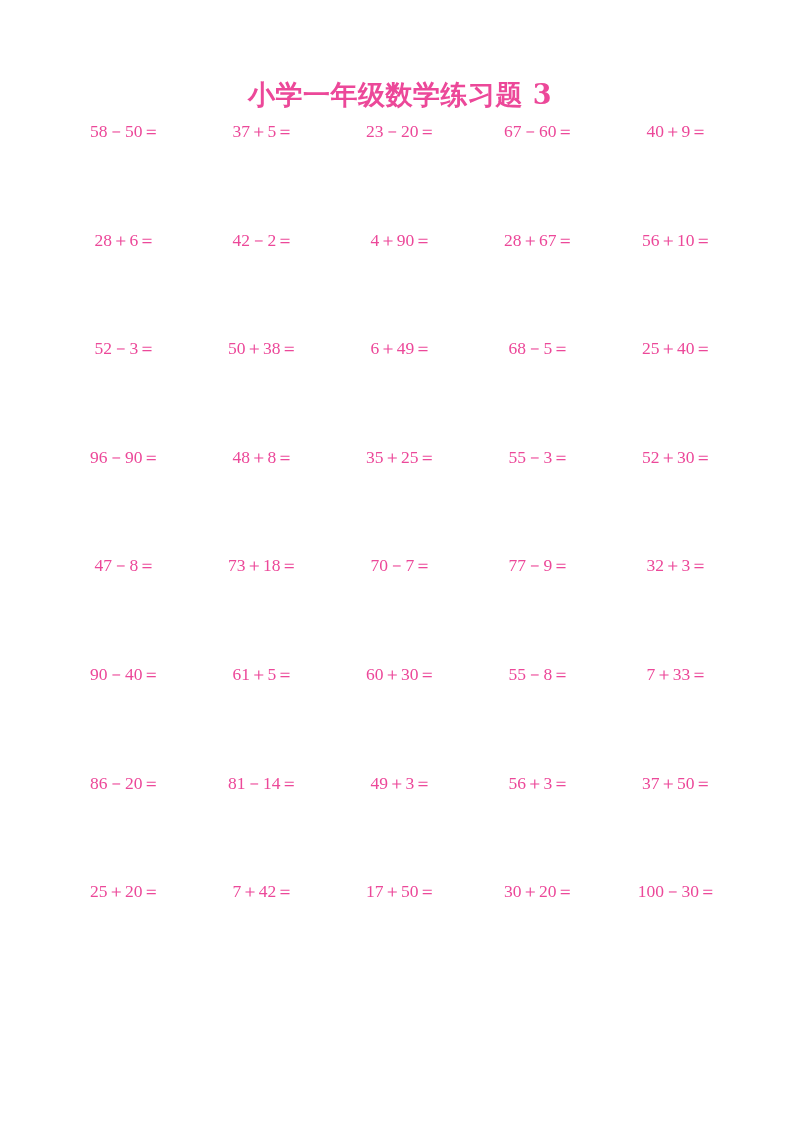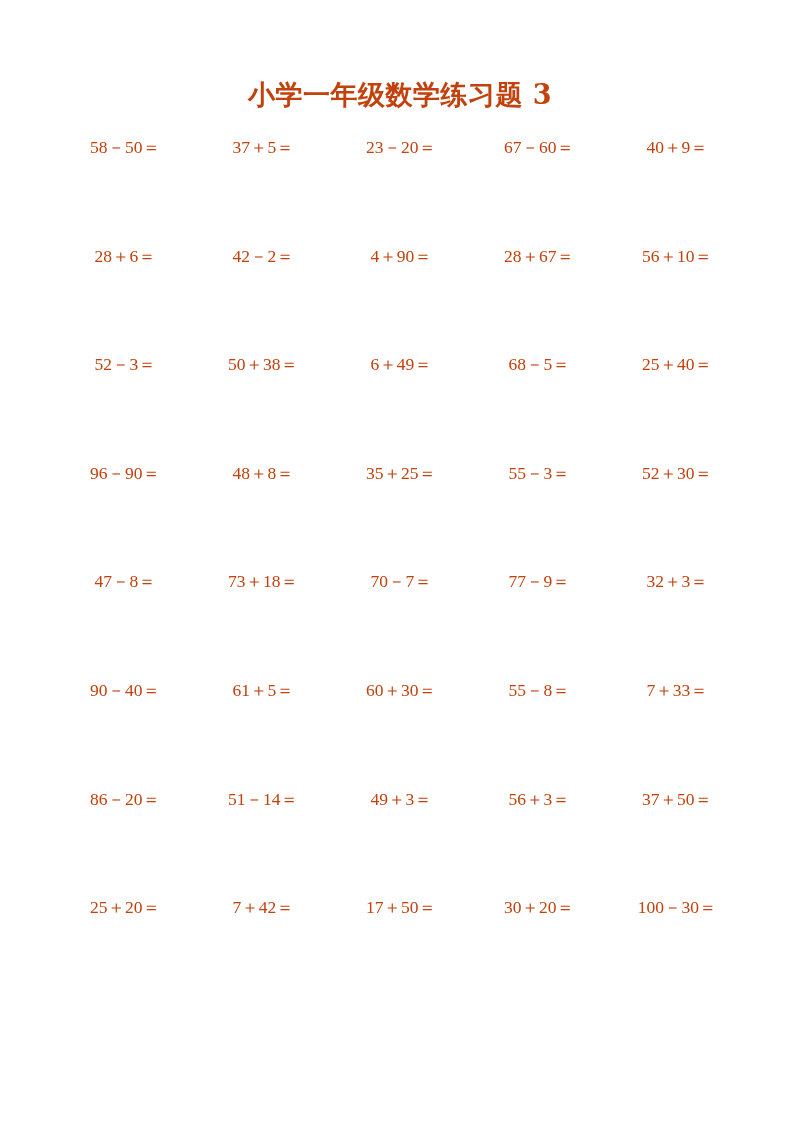--- a/index.html
+++ b/index.html
@@ -8,39 +8,39 @@
     padding: 0;
     background: #ffffff;
   }
   .page {
     position: relative;
     width: 743px;
     height: 1132px;
     background: #ffffff;
     overflow: hidden;
     font-family: "Liberation Serif", "DejaVu Serif", serif;
-    color: #c2410c;
+    color: #ec4899;
   }
   .worksheet-title {
     position: absolute;
     left: 0;
     top: 78px;
     width: 800px;
     text-align: center;
     font-family: "DejaVu Serif", "Liberation Serif", serif;
     font-weight: bold;
     font-size: 27px;
     line-height: 34px;
     letter-spacing: 0.5px;
     white-space: nowrap;
   }
   .problems {
     position: absolute;
     left: 56px;
-    top: 136px;
+    top: 120px;
     width: 690px;
   }
   .problem-row {
     display: flex;
     height: 108.6px;
     align-items: flex-start;
   }
   .problem-cell {
     flex: 1 1 0;
     text-align: center;
@@ -105,21 +105,21 @@
     <div class="problem-row">
       <div class="problem-cell"><span class="expr">90－40＝</span></div>
       <div class="problem-cell"><span class="expr">61＋5＝</span></div>
       <div class="problem-cell"><span class="expr">60＋30＝</span></div>
       <div class="problem-cell"><span class="expr">55－8＝</span></div>
       <div class="problem-cell"><span class="expr">7＋33＝</span></div>
     </div>
 
     <div class="problem-row">
       <div class="problem-cell"><span class="expr">86－20＝</span></div>
-      <div class="problem-cell"><span class="expr">51－14＝</span></div>
+      <div class="problem-cell"><span class="expr">81－14＝</span></div>
       <div class="problem-cell"><span class="expr">49＋3＝</span></div>
       <div class="problem-cell"><span class="expr">56＋3＝</span></div>
       <div class="problem-cell"><span class="expr">37＋50＝</span></div>
     </div>
 
     <div class="problem-row">
       <div class="problem-cell"><span class="expr">25＋20＝</span></div>
       <div class="problem-cell"><span class="expr">7＋42＝</span></div>
       <div class="problem-cell"><span class="expr">17＋50＝</span></div>
       <div class="problem-cell"><span class="expr">30＋20＝</span></div>

